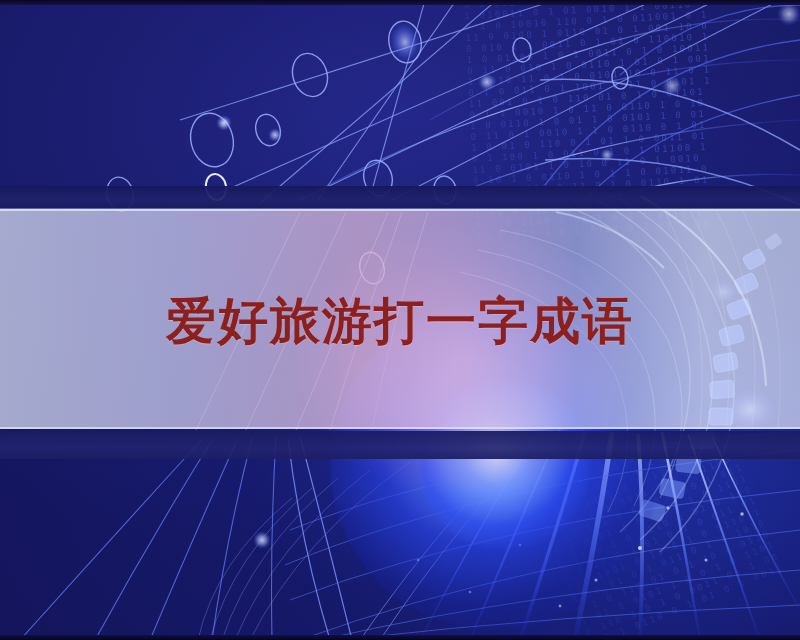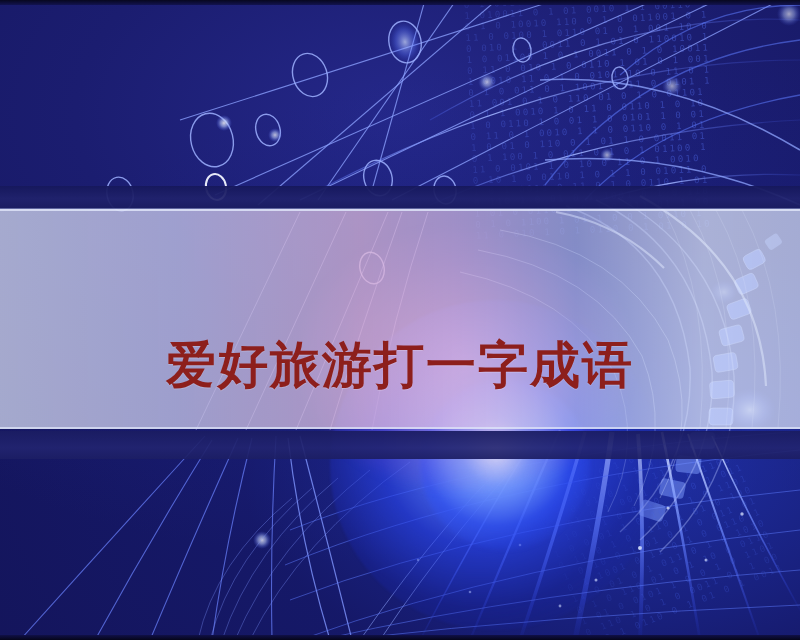--- a/index.html
+++ b/index.html
@@ -182,21 +182,20 @@
     top: 292px;
     text-align: center;
     font-family: "DejaVu Sans", "Liberation Sans", sans-serif;
     font-weight: bold;
     font-size: 50px;
     line-height: 58px;
     letter-spacing: 2px;
     color: #8d1f1c;
     text-shadow: 0 1px 0 rgba(255,255,255,0.18);
     white-space: nowrap;
-    margin-top: 44px;
   }
 </style>
 </head>
 <body>
 
 <div id="stage">
 
   <div class="bg-base"></div>
 
   <div class="binary-field">0 1 00100 11 0 1 0100110 01 0 1

